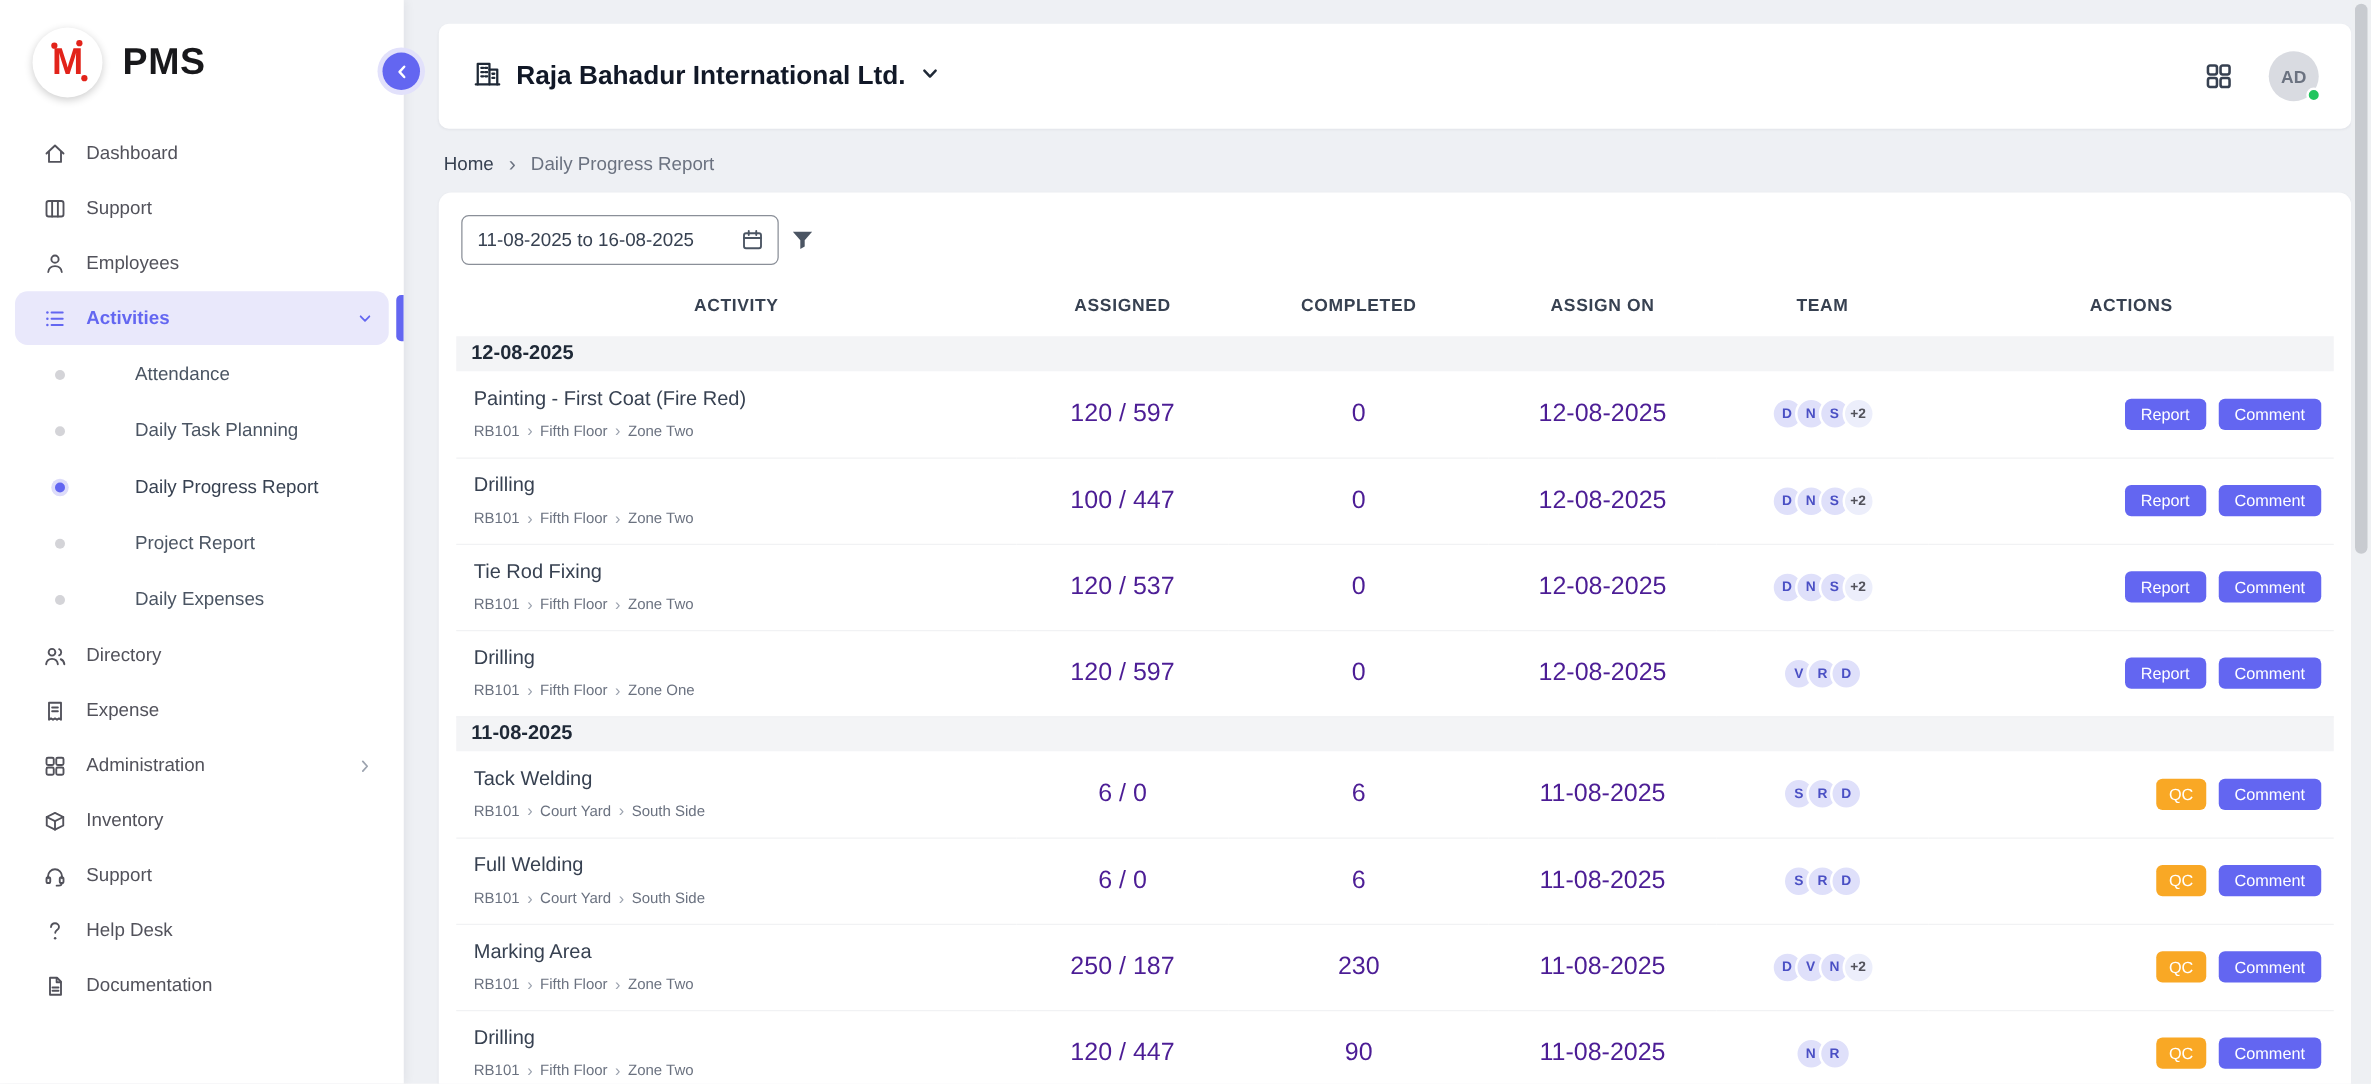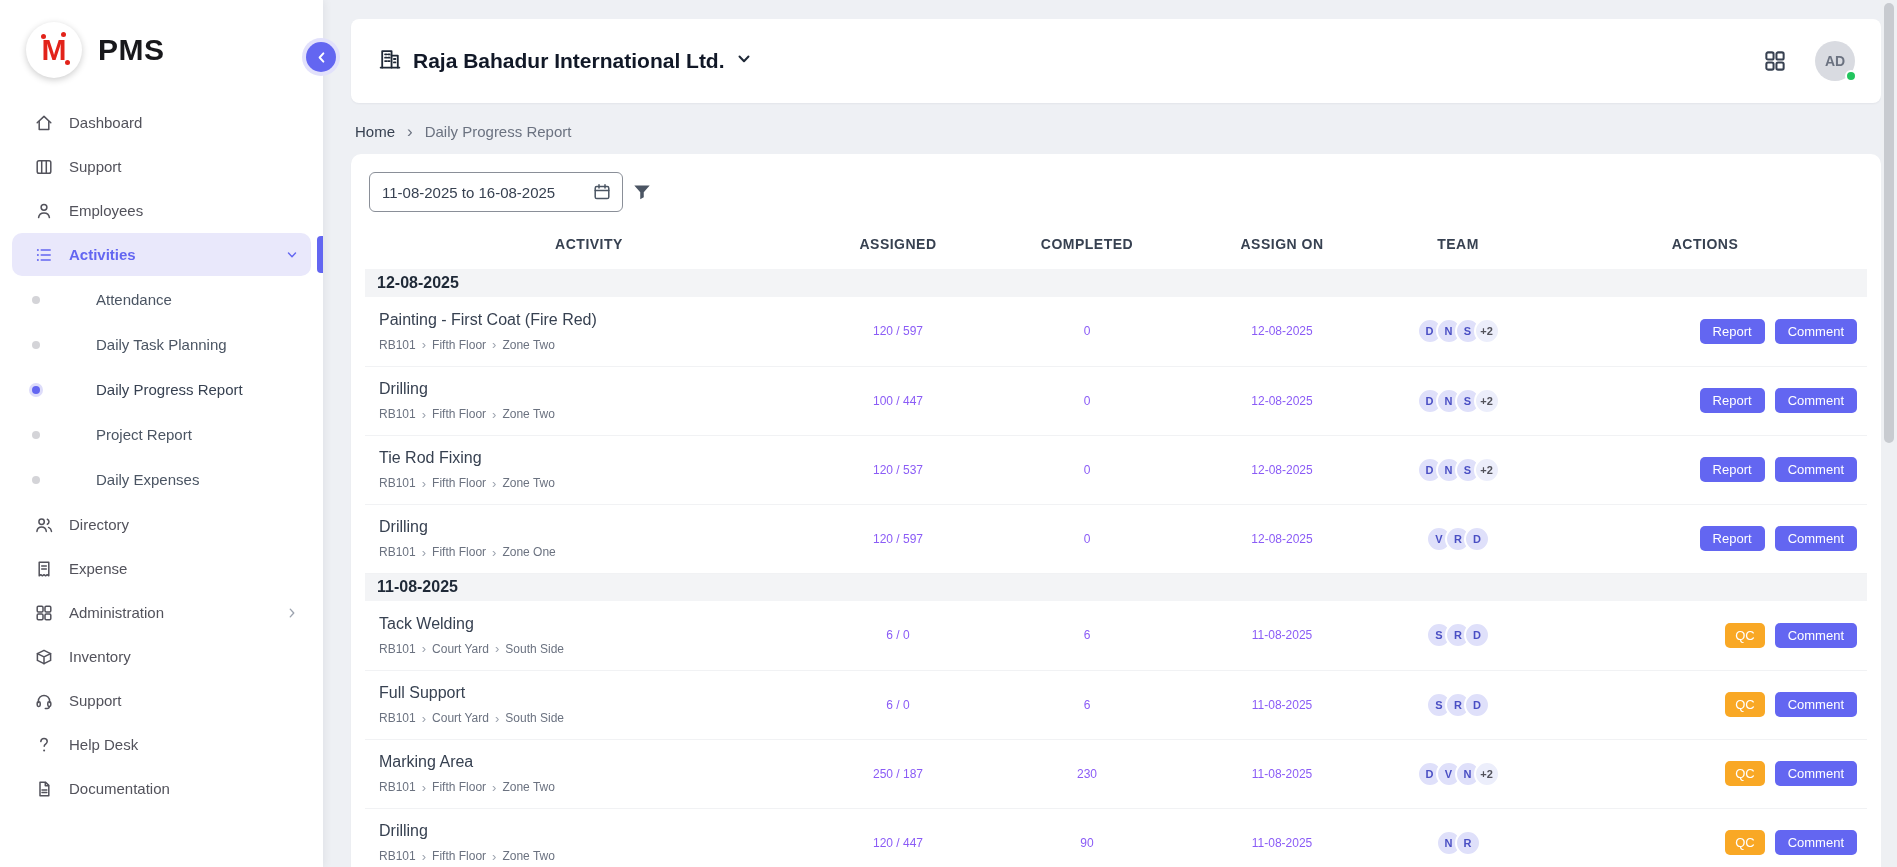--- a/index.html
+++ b/index.html
@@ -29,21 +29,21 @@
   .nav{ padding-top:4px; }
   .nav-item{ position:relative; display:flex; align-items:center; gap:15px; height:43px; margin:1px 12px;
     padding:0 12px 0 22px; border-radius:10px; color:#52525b; font-size:15px; cursor:pointer; }
   .nav-item .nav-icon{ display:flex; } .nav-item .nav-icon svg{ width:20px; height:20px; }
   .nav-item .nav-label{ flex:1; }
   .nav-item.active{ background:#e9e8fb; color:var(--accent); font-weight:600; }
   .nav-item.active::after{ content:''; position:absolute; right:-12px; top:3px; bottom:3px; width:6px;
     background:var(--accent); border-radius:4px 0 0 4px; }
   .nav-chevron{ display:flex; color:#9ca3af; } .nav-chevron svg{ width:14px; height:14px; }
   .nav-item.active .nav-chevron{ color:var(--accent); }
-  .sub-item{ display:flex; align-items:center; height:45px; padding-left:32px; color:#4b5563;
+  .sub-item{ display:flex; align-items:center; height:45px; padding-left:44px; color:#4b5563;
     font-size:15px; cursor:pointer; }
   .sub-dot{ width:8px; height:8px; border-radius:50%; background:#d4d4d8; margin-right:56px; flex:none; }
   .sub-item.active .sub-dot{ background:var(--accent); box-shadow:0 0 0 3px #dddcfa; }
   .sub-item.active{ color:#374151; }
 
   
   .main{ position:absolute; left:323px; top:0; right:16px; bottom:0; padding:19px 0 0 28px; }
   .topbar{ height:84px; background:#fff; border-radius:8px; display:flex; align-items:center;
     padding:0 26px; box-shadow:0 1px 2px rgba(16,24,40,.05); }
   .company-selector{ display:flex; align-items:center; gap:10px; cursor:pointer; }
@@ -77,21 +77,21 @@
   table{ width:100%; border-collapse:collapse; table-layout:fixed; }
   thead th{ font-size:14px; font-weight:700; color:#374151; letter-spacing:.5px;
     padding:16px 6px 17px; text-align:center; }
   tr.group-row td{ background:#f3f4f6; font-weight:700; font-size:16px; color:#1f2937;
     padding:4px 12px; height:28px; }
   tr.data-row td{ height:69px; vertical-align:middle; border-bottom:1px solid #f1f2f4; }
   .cell-activity{ padding:0 8px 0 14px; }
   .act-title{ font-size:16px; color:#374151; margin-bottom:9px; }
   .act-path{ font-size:12px; color:#6b7280; display:flex; align-items:center; gap:6px; }
   .path-sep{ color:#9ca3af; font-size:13px; line-height:1; }
-  .cell-num{ text-align:center; font-size:12px; color:#8b5cf6; }
+  .cell-num{ text-align:center; font-size:20px; color:#4c1d95; }
   .cell-team{ text-align:center; }
   .team-group{ display:flex; justify-content:center; }
   .avatar-chip{ width:26px; height:26px; border-radius:50%; background:#dfe0fa; color:#4a4fc4;
     font-size:11px; font-weight:700; display:flex; align-items:center; justify-content:center;
     border:2px solid #fff; margin-left:-7px; cursor:pointer; }
   .avatar-chip:first-child{ margin-left:0; }
   .avatar-chip.extra{ background:#eceefb; color:#52525b; font-weight:600; }
   .actions-group{ display:flex; justify-content:flex-end; gap:10px; padding-right:10px; }
   .action-btn{ background:var(--accent); color:#fff; border:none; border-radius:5px; font-size:13px;
     padding:5px 13px; cursor:pointer; font-family:inherit; font-weight:500; }
@@ -484,21 +484,21 @@
             </td>
        <td class="cell-actions">
               <div class="actions-group">
                 <button class="action-btn qc">QC</button>
                 <button class="action-btn">Comment</button>
               </div>
             </td>
           </tr>
           <tr class="data-row">
             <td class="cell-activity">
-         <div class="act-title">Full Support</div>
+         <div class="act-title">Full Welding</div>
          <div class="act-path">
                 <span>RB101</span>
                 <span class="path-sep">›</span>
                 <span>Court Yard</span>
                 <span class="path-sep">›</span>
                 <span>South Side</span>
               </div>
        </td>
        <td class="cell-num">6 / 0</td>
        <td class="cell-num">6</td>

